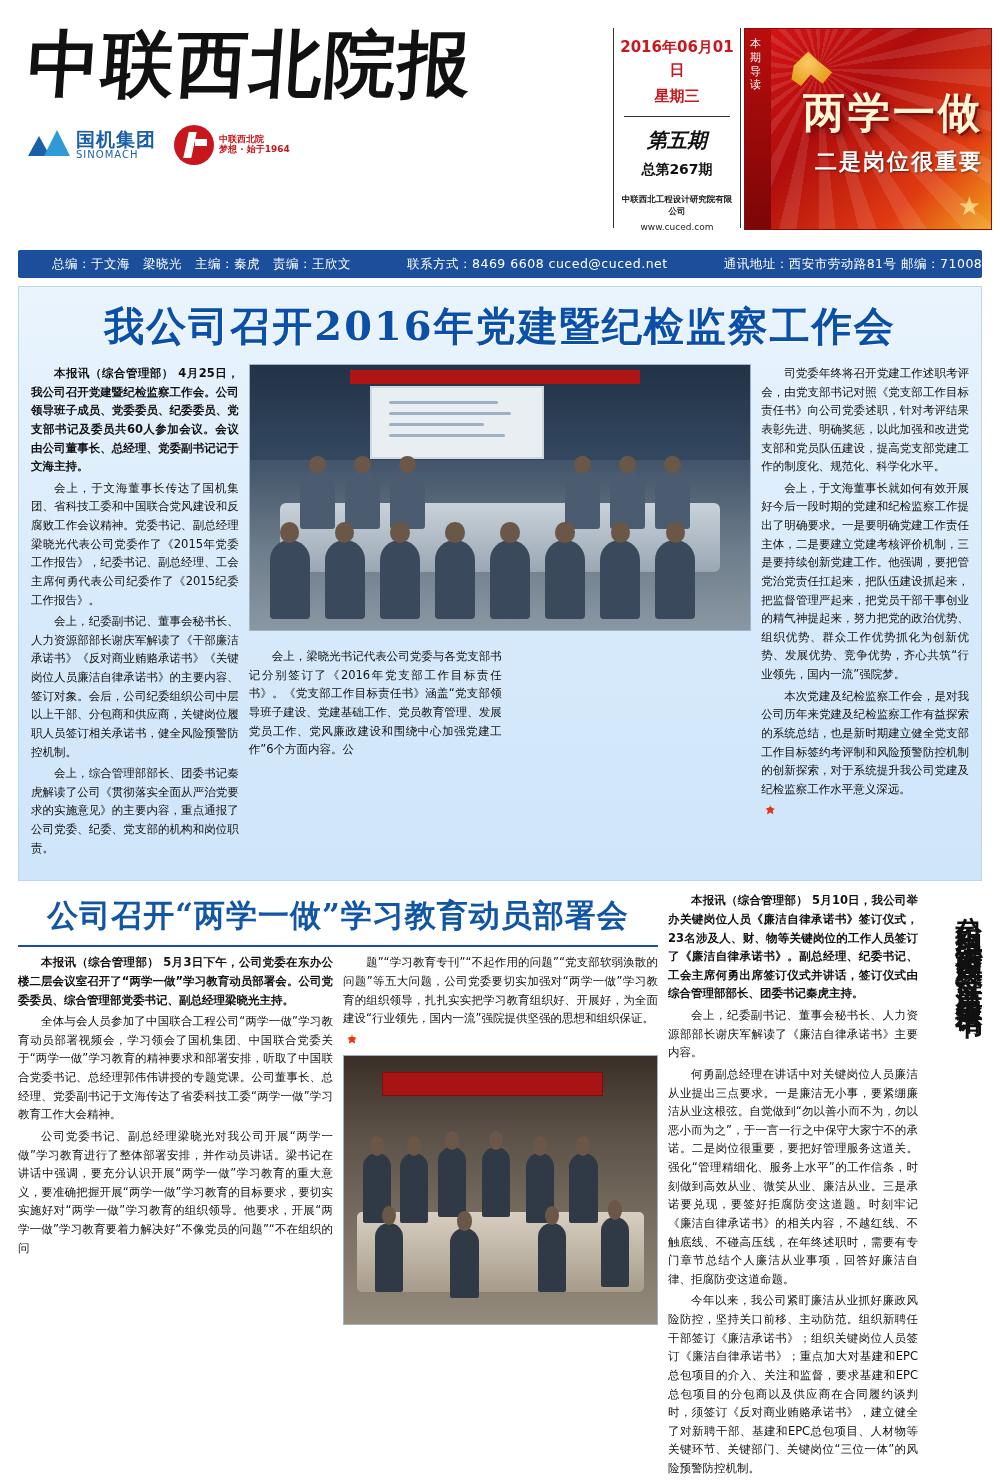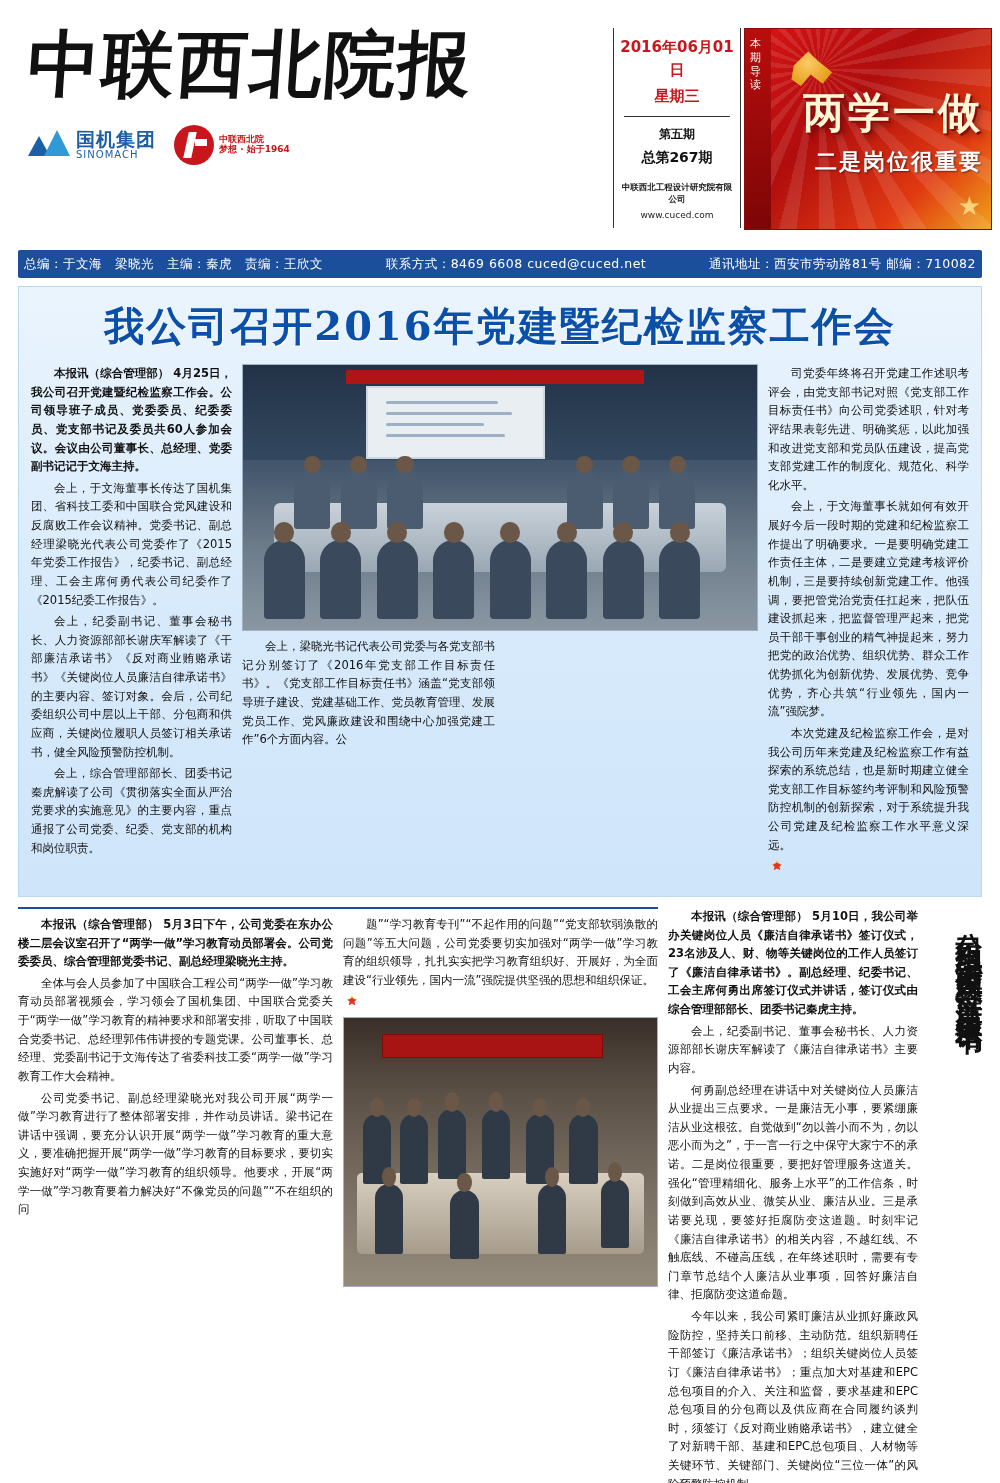--- a/index.html
+++ b/index.html
@@ -33,21 +33,21 @@
   .cuced-circle{width:40px;height:40px;border-radius:50%;background:#c8161d;position:relative;}
   .cuced-circle:after{content:"";position:absolute;left:12px;top:7px;width:8px;height:26px;background:#fff;transform:skewX(-12deg);}
   .cuced-circle:before{content:"";position:absolute;left:21px;top:14px;width:12px;height:7px;background:#fff;}
   .cuced-txt{line-height:1.1;font-size:9px;color:#c8161d;font-weight:bold;}
   .cuced-news{font-family:"DejaVu Serif","Liberation Serif",serif;font-size:36px;font-weight:bold;letter-spacing:4px;margin-left:14px;color:#111;}
 
   .mast-mid{position:absolute;left:600px;top:22px;width:118px;text-align:center;line-height:1.5;}
   .mast-mid .date{color:#c8161d;font-size:15px;font-weight:bold;}
   .mast-mid .week{color:#c8161d;font-size:15px;font-weight:bold;margin-top:4px;}
   .mast-mid .divline{border-top:1px solid #333;margin:8px 6px;}
-  .mast-mid .issue{font-size:12px;font-weight:bold;margin-top:2px;}
+  .mast-mid .issue{font-size:20px;font-weight:bold;margin-top:2px;font-style:italic;}
   .mast-mid .issue2{font-size:14px;font-weight:bold;margin-top:4px;}
   .mast-mid .co{font-size:8.5px;margin-top:13px;color:#222;font-weight:bold;}
   .mast-mid .web{font-size:9px;margin-top:3px;color:#222;}
 
   .mast-vline{position:absolute;left:595px;top:14px;width:1px;height:200px;background:#333;}
   .mast-vline2{position:absolute;left:722px;top:14px;width:1px;height:200px;background:#333;}
 
   
   .mast-banner{position:absolute;left:726px;top:14px;width:246px;height:200px;overflow:hidden;
     background:linear-gradient(135deg,#d81515 0%,#b00d0d 40%,#e03a12 75%,#f0a21a 100%);
@@ -63,38 +63,38 @@
      text-shadow:2px 2px 0 #8d0a0a,4px 4px 6px rgba(0,0,0,.35);letter-spacing:3px;white-space:nowrap;}
   .banner-title .t2{margin-top:6px;font-size:22px;font-weight:bold;color:#fff;letter-spacing:2px;white-space:nowrap;
      text-shadow:1px 1px 2px rgba(0,0,0,.5);}
   .banner-star{position:absolute;right:10px;bottom:8px;font-size:26px;color:#ffe08a;opacity:.85;}
   .banner-rays{position:absolute;left:0;top:0;width:100%;height:100%;
      background:repeating-conic-gradient(from 20deg at 30% 20%, rgba(255,255,255,.10) 0deg 6deg, rgba(255,255,255,0) 6deg 14deg);}
 
   
   .infobar{height:28px;background:#1b4f9c;color:#fff;display:flex;align-items:center;
     font-size:12.5px;letter-spacing:.5px;margin-top:6px;border-radius:2px;}
-  .infobar .seg{padding:0 6px;white-space:nowrap;}
+  .infobar .seg{padding:0 22px;white-space:nowrap;margin-left:12px;}
   .infobar .spacer{flex:1;}
 
   
   .lead{margin-top:8px;background:linear-gradient(180deg,#eaf4fd 0%,#d7eafb 55%,#cfe5fa 100%);
     border:1px solid #b9d8f2;padding:10px 12px 20px 12px;position:relative;}
   .lead-title{
     text-align:center;font-family:"DejaVu Serif","Liberation Serif",serif;
     font-size:40px;font-weight:bold;color:#0b50a8;letter-spacing:2px;
     text-shadow:1px 1px 0 #fff;margin:2px 0 10px 0;white-space:nowrap;
   }
   .lead-body{display:flex;gap:10px;}
   .lcol{width:215px;font-size:11.5px;line-height:1.62;text-align:justify;color:#111;}
   .lcol p{margin:0 0 3px 0;text-indent:2em;}
   .lead-mid{width:520px;}
   .photo{background:#5a6a78;border:1px solid #9fb3c6;position:relative;overflow:hidden;}
   .lead-photo{height:265px;}
-  .lead-mid-text{margin-top:6px;display:flex;gap:10px;}
+  .lead-mid-text{margin-top:16px;display:flex;gap:10px;flex-direction:column;}
   .lead-mid-text .mcol{width:253px;font-size:11.5px;line-height:1.62;text-align:justify;}
   .lead-mid-text .mcol p{margin:0 0 3px 0;text-indent:2em;}
   .bold-lead{font-weight:bold;}
 
   
   .mtg{position:absolute;inset:0;background:linear-gradient(180deg,#2d3f55 0%,#44566c 38%,#6e7d8b 70%,#8a97a3 100%);}
   .mtg .screen{position:absolute;left:24%;top:8%;width:34%;height:26%;background:#e9eef3;border:2px solid #cfd8e0;}
   .mtg .screen .l{position:absolute;left:10%;height:3px;background:#9db0c4;border-radius:2px;}
   .mtg .wall{position:absolute;left:0;top:0;width:100%;height:36%;background:linear-gradient(180deg,#223247,#33485f);}
   .mtg .banner{position:absolute;left:20%;top:2%;width:58%;height:5%;background:#b01515;}
@@ -254,20 +254,21 @@
         <p>会上，于文海董事长就如何有效开展好今后一段时期的党建和纪检监察工作提出了明确要求。一是要明确党建工作责任主体，二是要建立党建考核评价机制，三是要持续创新党建工作。他强调，要把管党治党责任扛起来，把队伍建设抓起来，把监督管理严起来，把党员干部干事创业的精气神提起来，努力把党的政治优势、组织优势、群众工作优势抓化为创新优势、发展优势、竞争优势，齐心共筑“行业领先，国内一流”强院梦。</p>
         <p>本次党建及纪检监察工作会，是对我公司历年来党建及纪检监察工作有益探索的系统总结，也是新时期建立健全党支部工作目标签约考评制和风险预警防控机制的创新探索，对于系统提升我公司党建及纪检监察工作水平意义深远。</p>
         <span class="endmark"></span>
       </div>
     </div>
   </div>
 
   <div class="mid">
 
     <div class="mid-left">
+      <div class="sect-title">公司召开“两学一做”学习教育动员部署会</div>
       <div class="hr-blue"></div>
       <div class="cols2">
         <div class="c2">
           <p class="bold-lead">本报讯（综合管理部） 5月3日下午，公司党委在东办公楼二层会议室召开了“两学一做”学习教育动员部署会。公司党委委员、综合管理部党委书记、副总经理梁晓光主持。</p>
           <p>全体与会人员参加了中国联合工程公司“两学一做”学习教育动员部署视频会，学习领会了国机集团、中国联合党委关于“两学一做”学习教育的精神要求和部署安排，听取了中国联合党委书记、总经理郭伟伟讲授的专题党课。公司董事长、总经理、党委副书记于文海传达了省委科技工委“两学一做”学习教育工作大会精神。</p>
           <p>公司党委书记、副总经理梁晓光对我公司开展“两学一做”学习教育进行了整体部署安排，并作动员讲话。梁书记在讲话中强调，要充分认识开展“两学一做”学习教育的重大意义，要准确把握开展“两学一做”学习教育的目标要求，要切实实施好对“两学一做”学习教育的组织领导。他要求，开展“两学一做”学习教育要着力解决好“不像党员的问题”“不在组织的问</p>
         </div>
         <div class="c2">
           <p>题”“学习教育专刊”“不起作用的问题”“党支部软弱涣散的问题”等五大问题，公司党委要切实加强对“两学一做”学习教育的组织领导，扎扎实实把学习教育组织好、开展好，为全面建设“行业领先，国内一流”强院提供坚强的思想和组织保证。</p>
           <span class="endmark"></span>

